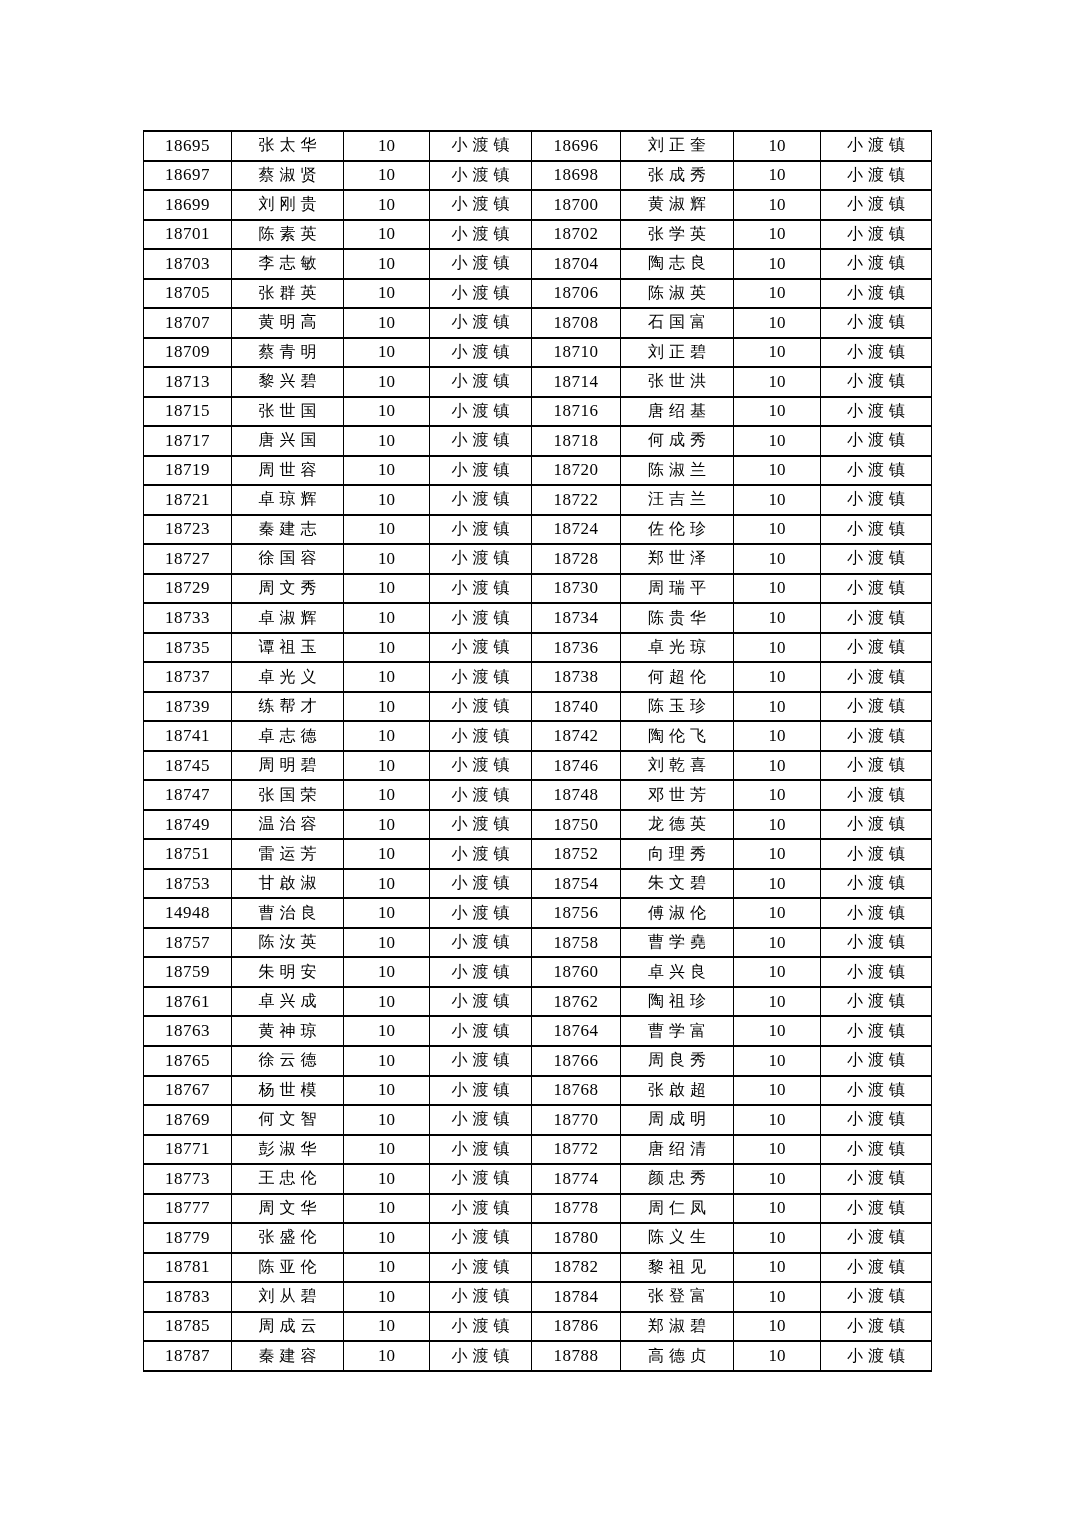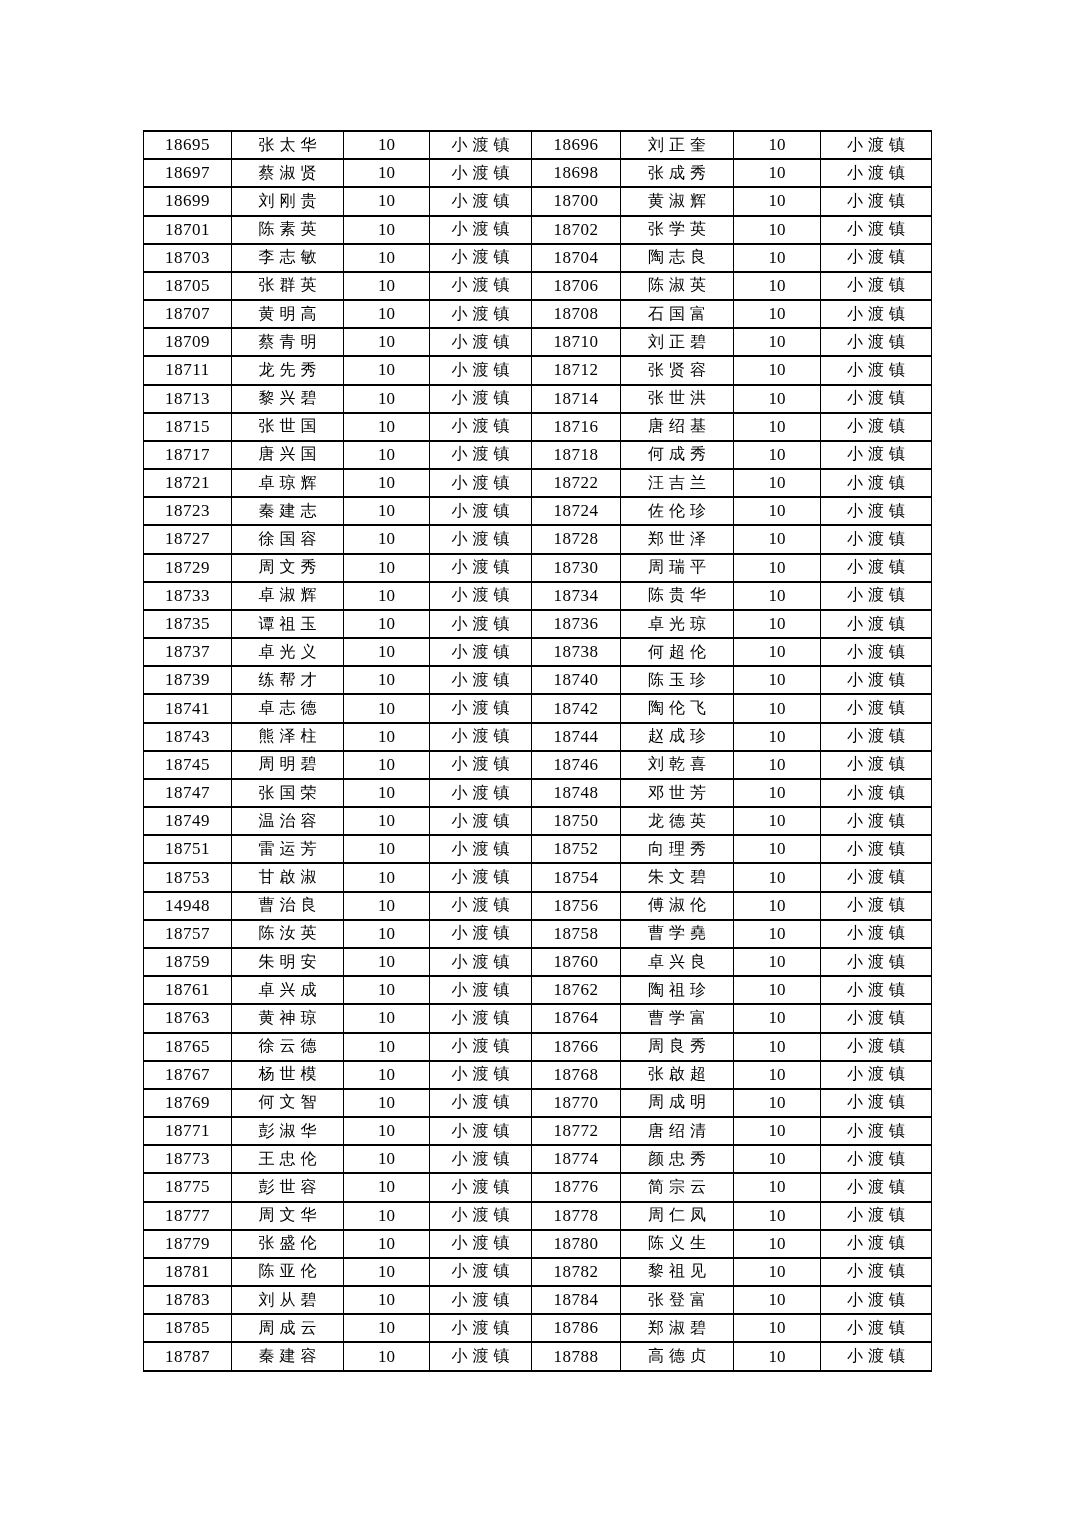--- a/index.html
+++ b/index.html
@@ -138,30 +138,20 @@
           <td class="cell-serial">18709</td>
           <td class="cell-name">蔡青明</td>
           <td class="cell-amount">10</td>
           <td class="cell-town">小渡镇</td>
           <td class="cell-serial">18710</td>
           <td class="cell-name">刘正碧</td>
           <td class="cell-amount">10</td>
           <td class="cell-town">小渡镇</td>
         </tr>
         <tr>
-          <td class="cell-serial">18711</td>
-          <td class="cell-name">龙先秀</td>
-          <td class="cell-amount">10</td>
-          <td class="cell-town">小渡镇</td>
-          <td class="cell-serial">18712</td>
-          <td class="cell-name">张贤容</td>
-          <td class="cell-amount">10</td>
-          <td class="cell-town">小渡镇</td>
-        </tr>
-        <tr>
           <td class="cell-serial">18713</td>
           <td class="cell-name">黎兴碧</td>
           <td class="cell-amount">10</td>
           <td class="cell-town">小渡镇</td>
           <td class="cell-serial">18714</td>
           <td class="cell-name">张世洪</td>
           <td class="cell-amount">10</td>
           <td class="cell-town">小渡镇</td>
         </tr>
         <tr>
@@ -178,20 +168,30 @@
           <td class="cell-serial">18717</td>
           <td class="cell-name">唐兴国</td>
           <td class="cell-amount">10</td>
           <td class="cell-town">小渡镇</td>
           <td class="cell-serial">18718</td>
           <td class="cell-name">何成秀</td>
           <td class="cell-amount">10</td>
           <td class="cell-town">小渡镇</td>
         </tr>
         <tr>
+          <td class="cell-serial">18719</td>
+          <td class="cell-name">周世容</td>
+          <td class="cell-amount">10</td>
+          <td class="cell-town">小渡镇</td>
+          <td class="cell-serial">18720</td>
+          <td class="cell-name">陈淑兰</td>
+          <td class="cell-amount">10</td>
+          <td class="cell-town">小渡镇</td>
+        </tr>
+        <tr>
           <td class="cell-serial">18721</td>
           <td class="cell-name">卓琼辉</td>
           <td class="cell-amount">10</td>
           <td class="cell-town">小渡镇</td>
           <td class="cell-serial">18722</td>
           <td class="cell-name">汪吉兰</td>
           <td class="cell-amount">10</td>
           <td class="cell-town">小渡镇</td>
         </tr>
         <tr>
@@ -268,30 +268,20 @@
           <td class="cell-serial">18741</td>
           <td class="cell-name">卓志德</td>
           <td class="cell-amount">10</td>
           <td class="cell-town">小渡镇</td>
           <td class="cell-serial">18742</td>
           <td class="cell-name">陶伦飞</td>
           <td class="cell-amount">10</td>
           <td class="cell-town">小渡镇</td>
         </tr>
         <tr>
-          <td class="cell-serial">18743</td>
-          <td class="cell-name">熊泽柱</td>
-          <td class="cell-amount">10</td>
-          <td class="cell-town">小渡镇</td>
-          <td class="cell-serial">18744</td>
-          <td class="cell-name">赵成珍</td>
-          <td class="cell-amount">10</td>
-          <td class="cell-town">小渡镇</td>
-        </tr>
-        <tr>
           <td class="cell-serial">18745</td>
           <td class="cell-name">周明碧</td>
           <td class="cell-amount">10</td>
           <td class="cell-town">小渡镇</td>
           <td class="cell-serial">18746</td>
           <td class="cell-name">刘乾喜</td>
           <td class="cell-amount">10</td>
           <td class="cell-town">小渡镇</td>
         </tr>
         <tr>
@@ -424,30 +414,20 @@
           <td class="cell-amount">10</td>
           <td class="cell-town">小渡镇</td>
         </tr>
         <tr>
           <td class="cell-serial">18773</td>
           <td class="cell-name">王忠伦</td>
           <td class="cell-amount">10</td>
           <td class="cell-town">小渡镇</td>
           <td class="cell-serial">18774</td>
           <td class="cell-name">颜忠秀</td>
-          <td class="cell-amount">10</td>
-          <td class="cell-town">小渡镇</td>
-        </tr>
-        <tr>
-          <td class="cell-serial">18775</td>
-          <td class="cell-name">彭世容</td>
-          <td class="cell-amount">10</td>
-          <td class="cell-town">小渡镇</td>
-          <td class="cell-serial">18776</td>
-          <td class="cell-name">简宗云</td>
           <td class="cell-amount">10</td>
           <td class="cell-town">小渡镇</td>
         </tr>
         <tr>
           <td class="cell-serial">18777</td>
           <td class="cell-name">周文华</td>
           <td class="cell-amount">10</td>
           <td class="cell-town">小渡镇</td>
           <td class="cell-serial">18778</td>
           <td class="cell-name">周仁凤</td>

